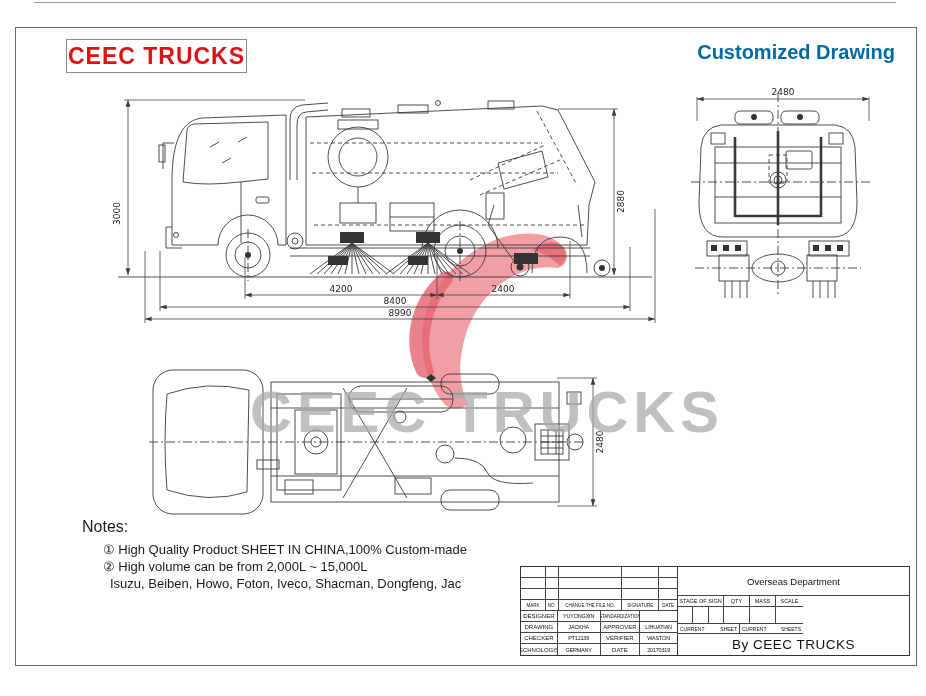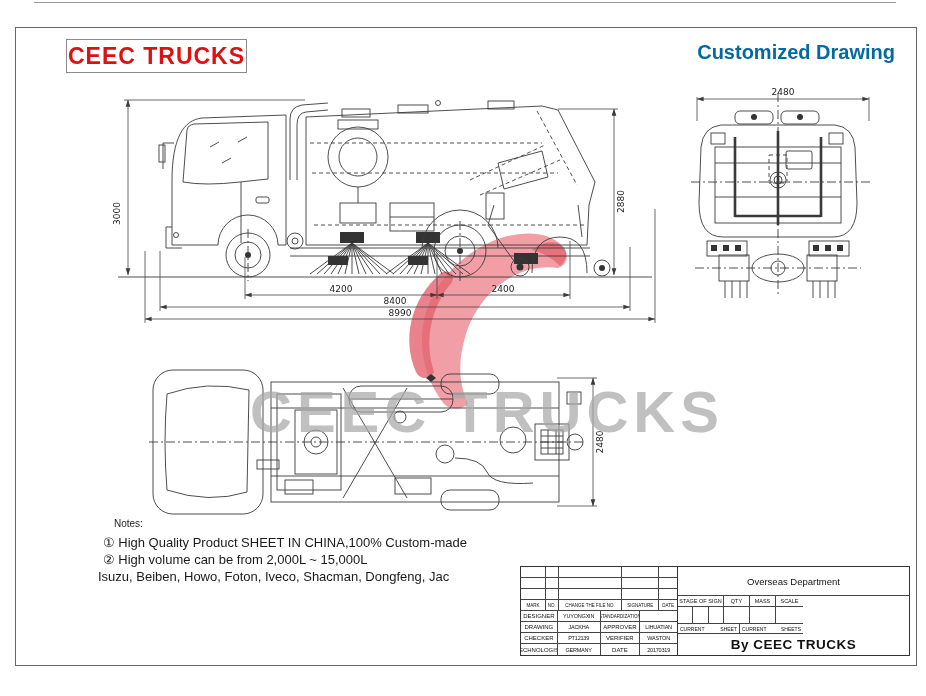--- a/index.html
+++ b/index.html
@@ -28,23 +28,23 @@
   svg{overflow:visible;}
   .ln{stroke:#3a3a3a;stroke-width:0.9;fill:none;}
   .lnb{stroke:#3a3a3a;stroke-width:2.6;fill:none;}
   .fill{fill:#333;stroke:none;}
   .dash{stroke-dasharray:4,3;}
   .cdash{stroke-dasharray:9,3,2,3;}
   .dim{stroke:#444;stroke-width:0.8;fill:none;}
   .dimt{font-family:"DejaVu Sans",sans-serif;font-size:9px;fill:#222;}
   
   #notes{left:82px;top:518px;z-index:5;font-size:13px;color:#1a1a1a;}
-  #notes .h{font-size:10px;margin-bottom:5px;margin-left:32px;}
+  #notes .h{font-size:16px;margin-bottom:5px;}
   #notes .i{margin-left:21px;line-height:17px;}
-  #notes .i4{margin-left:16px;line-height:17px;}
+  #notes .i4{margin-left:28px;line-height:17px;}
   
   #tblock{left:520px;top:566px;width:388px;height:88px;border:1px solid #333;
     display:flex;z-index:5;background:transparent;color:#111;}
   #tblock *{box-sizing:border-box;}
   .r{display:flex;}
   .c{border-right:1px solid #444;display:flex;align-items:center;justify-content:center;
      overflow:hidden;white-space:nowrap;}
   .c:last-child{border-right:none;}
   .bb{border-bottom:1px solid #444;}
   .tb-left{width:157px;border-right:1px solid #333;display:flex;flex-direction:column;}
@@ -62,21 +62,21 @@
     font-size:9.5px;border-bottom:1px solid #444;text-align:center;}
   .sgr{height:11px;font-size:5.5px;border-bottom:0;}
   .sgr .c{border-bottom:1px solid #444;}
   .emr{height:17px;}
   .emr .c{border-bottom:1px solid #444;}
   .shr{height:10px;font-size:5px;}
   .shr .half{border-right:1px solid #444;border-bottom:1px solid #444;display:flex;
     align-items:center;justify-content:space-between;padding:0 2px;}
   .shr .half:last-child{border-right:none;}
   #by-cell{flex:1;display:flex;align-items:center;justify-content:center;
-    font-weight:bold;font-size:13.5px;letter-spacing:0.5px;}
+    font-weight:normal;font-size:13.5px;letter-spacing:0.5px;}
 </style>
 </head>
 <body>
 
 <div class="abs" id="top-edge-line"></div>
 <div class="abs" id="page-border"></div>
 
 <div class="abs" id="logo-box">
   <span id="logo-text">CEEC TRUCKS</span>
 </div>

